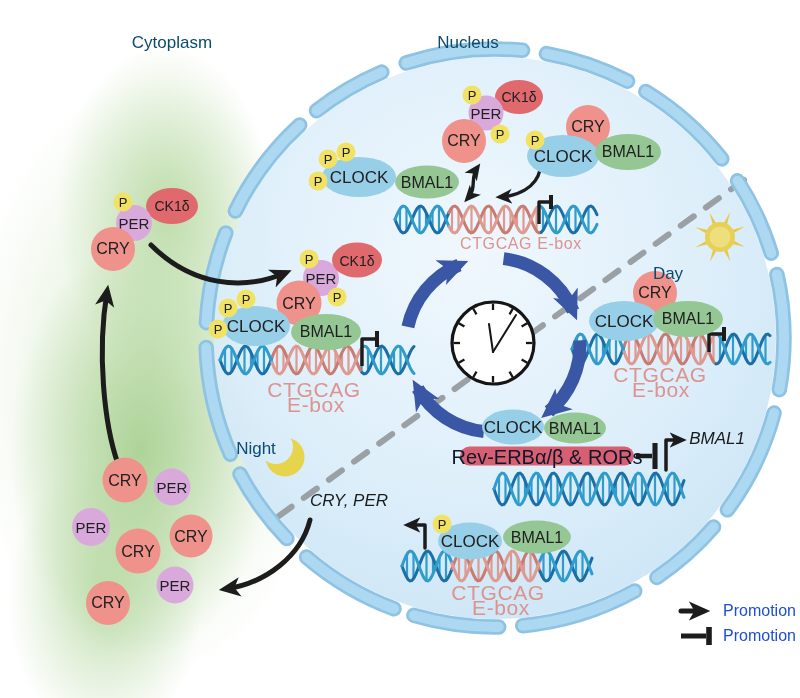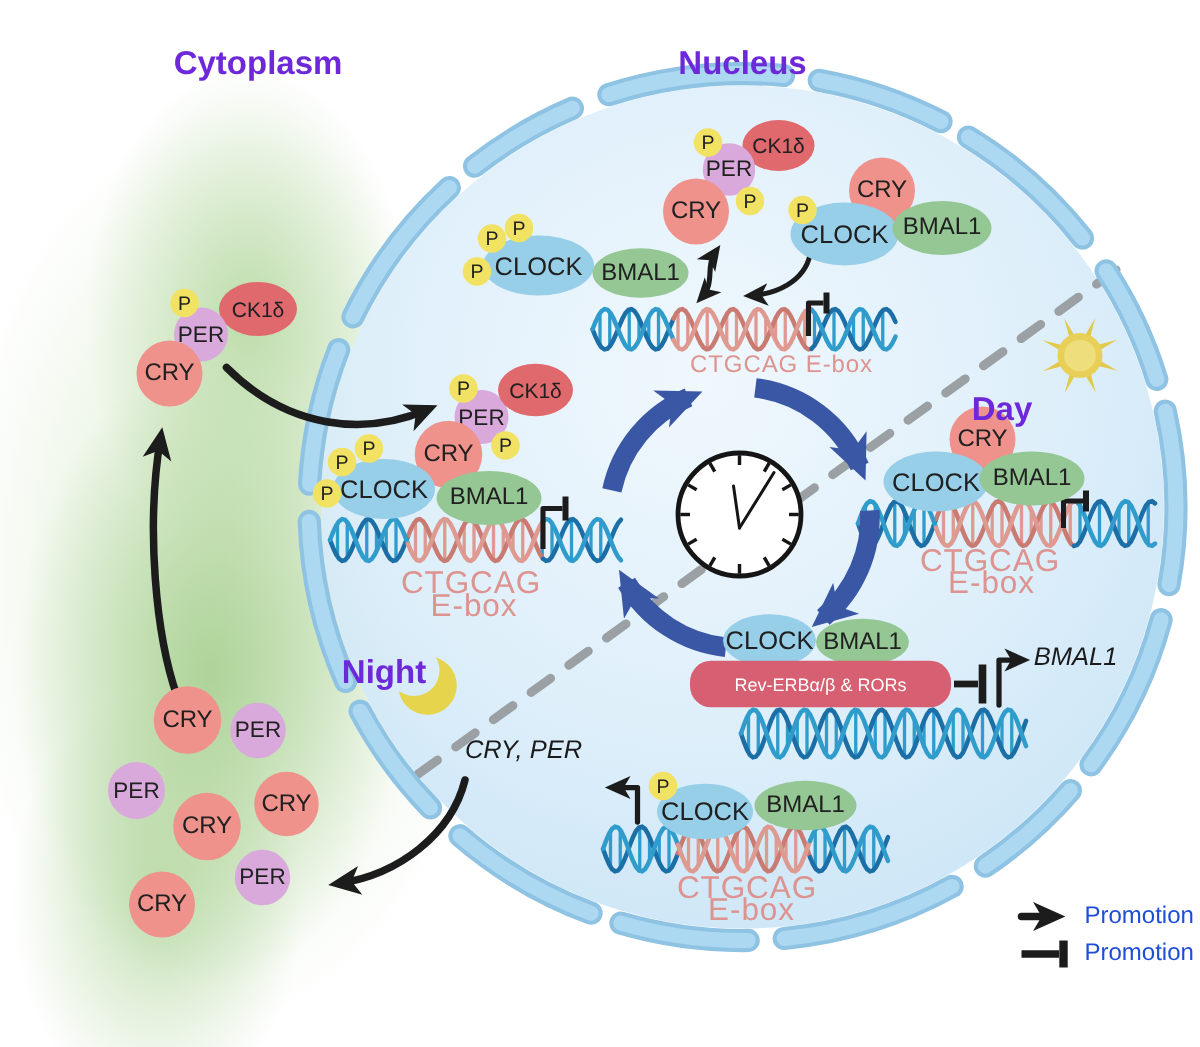--- a/index.html
+++ b/index.html
@@ -9,21 +9,21 @@
     background:
       radial-gradient(ellipse 150px 230px at 165px 210px, rgba(173,212,150,0.75), rgba(173,212,150,0) 72%),
       radial-gradient(ellipse 180px 290px at 140px 450px, rgba(164,206,140,0.85), rgba(164,206,140,0) 72%),
       radial-gradient(ellipse 130px 190px at 105px 600px, rgba(168,209,144,0.65), rgba(168,209,144,0) 75%),
       radial-gradient(ellipse 235px 390px at 150px 380px, rgba(190,221,170,0.55), rgba(190,221,170,0) 78%);}
   #art{position:absolute;left:0;top:0;}
   #nodes{position:absolute;left:0;top:0;width:0;height:0;}
   .protein{position:absolute;display:flex;align-items:center;justify-content:center;
     border-radius:50%;color:#202020;transform:translate(-50%,-50%);line-height:1;white-space:nowrap;}
   .lbl{position:absolute;transform:translate(-50%,-50%);white-space:nowrap;line-height:1;}
-  .bold{font-weight:bold;color:#6d28d9;font-size:22px;}
+  .bold{font-weight:normal;color:#0c4a6e;font-size:17px;}
   .ebox{color:var(--ebox,#DD938F);font-size:21px;letter-spacing:0.6px;}
   .gene{font-style:italic;font-size:17px;color:#1b1b1b;}
   .legendlbl{position:absolute;transform:translate(0,-50%);font-size:16px;color:#1d4ed8;white-space:nowrap;}
 </style>
 </head>
 <body>
 
 <div id="stage">
   <div class="cyto"></div>
   <svg id="art" width="800" height="698">
@@ -279,35 +279,35 @@
       <div class="protein" style="left: 500px; top: 134px; width: 19px; height: 19px; background: rgb(242, 226, 100); font-size: 13px;">P</div>
       <div class="protein" style="left: 588px; top: 127px; width: 44px; height: 44px; background: rgb(239, 146, 139); font-size: 16px;">CRY</div>
       <div class="protein" style="left: 563px; top: 156px; width: 72px; height: 42px; background: rgb(151, 207, 233); font-size: 17px;">CLOCK</div>
       <div class="protein" style="left: 628px; top: 152px; width: 66px; height: 36px; background: rgb(149, 199, 149); font-size: 16px;">BMAL1</div>
       <div class="protein" style="left: 535px; top: 140px; width: 19px; height: 19px; background: rgb(242, 226, 100); font-size: 13px;">P</div>
       <div class="protein" style="left: 655px; top: 293px; width: 44px; height: 44px; background: rgb(239, 146, 139); font-size: 16px;">CRY</div>
       <div class="protein" style="left: 624px; top: 321px; width: 70px; height: 40px; background: rgb(151, 207, 233); font-size: 17px;">CLOCK</div>
       <div class="protein" style="left: 688px; top: 319px; width: 70px; height: 36px; background: rgb(149, 199, 149); font-size: 16px;">BMAL1</div>
       <div class="protein" style="left: 513px; top: 427px; width: 62px; height: 35px; background: rgb(151, 207, 233); font-size: 17px;">CLOCK</div>
       <div class="protein" style="left: 575px; top: 428px; width: 62px; height: 31px; background: rgb(149, 199, 149); font-size: 16px;">BMAL1</div>
-      <div class="protein" style="left: 547px; top: 456px; width: 174px; height: 31px; background: rgb(214, 95, 114); font-size: 12px; border-radius: 14px; color: #ffffff;">Rev-ERBα/β &amp; RORs</div>
+      <div class="protein" style="left: 547px; top: 456px; width: 174px; height: 19px; background: rgb(214, 95, 114); font-size: 20px; border-radius: 14px; color: #0f172a;">Rev-ERBα/β &amp; RORs</div>
       <div class="protein" style="left: 470px; top: 541px; width: 64px; height: 37px; background: rgb(151, 207, 233); font-size: 17px;">CLOCK</div>
       <div class="protein" style="left: 537px; top: 537px; width: 68px; height: 33px; background: rgb(149, 199, 149); font-size: 16px;">BMAL1</div>
       <div class="protein" style="left: 442px; top: 524px; width: 19px; height: 19px; background: rgb(242, 226, 100); font-size: 13px;">P</div>
       <div class="protein" style="left: 125px; top: 480px; width: 45px; height: 45px; background: rgb(239, 146, 139); font-size: 16px;">CRY</div>
       <div class="protein" style="left: 172px; top: 487px; width: 37px; height: 37px; background: rgb(217, 169, 220); font-size: 15px;">PER</div>
       <div class="protein" style="left: 91px; top: 527px; width: 38px; height: 38px; background: rgb(217, 169, 220); font-size: 15px;">PER</div>
       <div class="protein" style="left: 191px; top: 536px; width: 43px; height: 43px; background: rgb(239, 146, 139); font-size: 16px;">CRY</div>
       <div class="protein" style="left: 138px; top: 551px; width: 45px; height: 45px; background: rgb(239, 146, 139); font-size: 16px;">CRY</div>
       <div class="protein" style="left: 175px; top: 585px; width: 37px; height: 37px; background: rgb(217, 169, 220); font-size: 15px;">PER</div>
       <div class="protein" style="left: 108px; top: 603px; width: 44px; height: 44px; background: rgb(239, 146, 139); font-size: 16px;">CRY</div>
     </div>
 
   <div class="lbl bold" style="left:172px;top:42px">Cytoplasm</div>
-  <div class="lbl bold" style="left:495px;top:42px">Nucleus</div>
+  <div class="lbl bold" style="left:468px;top:42px">Nucleus</div>
   <div class="lbl bold" style="left:668px;top:273px">Day</div>
   <div class="lbl bold" style="left:256px;top:448px">Night</div>
 
   <div class="lbl ebox" style="left:521px;top:244px;font-size:16px">CTGCAG E-box</div>
   <div class="lbl ebox" style="left:314px;top:389px">CTGCAG</div>
   <div class="lbl ebox" style="left:316px;top:404px">E-box</div>
   <div class="lbl ebox" style="left:660px;top:374px">CTGCAG</div>
   <div class="lbl ebox" style="left:661px;top:389px">E-box</div>
   <div class="lbl ebox" style="left:498px;top:592px">CTGCAG</div>
   <div class="lbl ebox" style="left:501px;top:607px">E-box</div>

